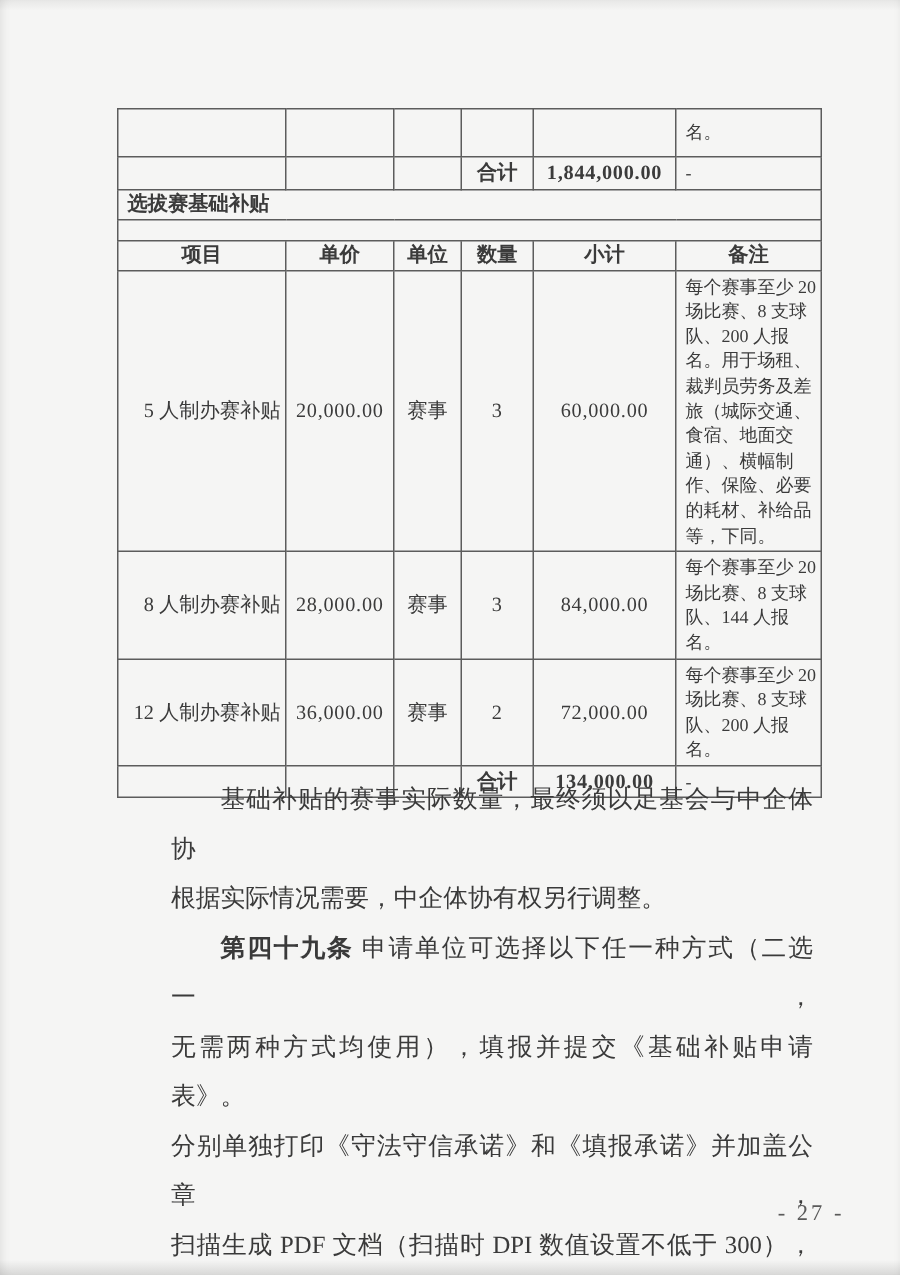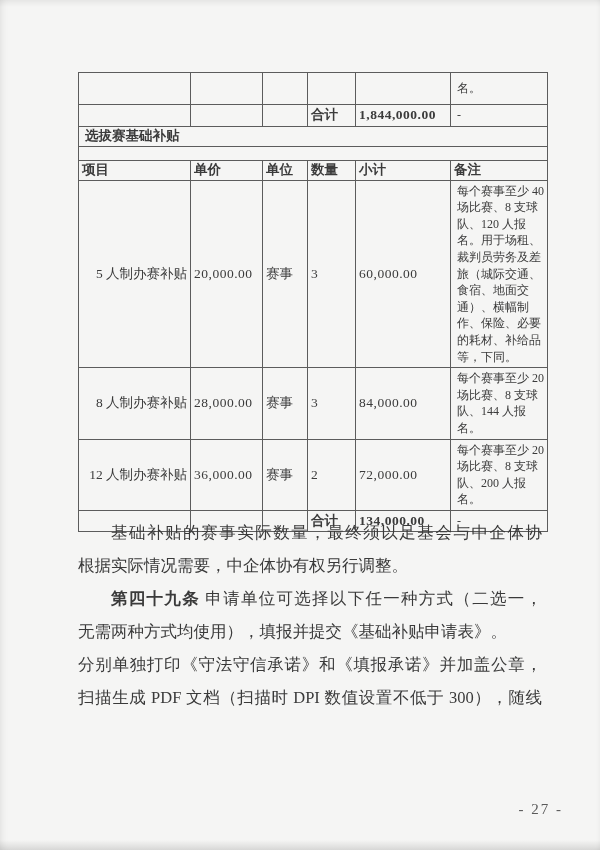--- a/index.html
+++ b/index.html
@@ -14,21 +14,21 @@
     color:#3b3b3b;
   }
   
   .doc-table{
     position:absolute;left:78px;top:72px;width:469px;
     border-collapse:collapse;table-layout:fixed;
   }
   .doc-table td{
     border:1px solid #5c5c5c;
     font-size:13.5px;
-    text-align:left;
+    text-align:center;
     vertical-align:middle;
     padding:0 3px;
     overflow:hidden;
     color:#3b3b3b;
   }
   .doc-table td.bold{font-weight:bold;}
   .doc-table td.num{letter-spacing:.5px;}
   .doc-table td.item{text-align:right;padding-left:8px;}
   .doc-table td.remark{
     text-align:left;font-size:12px;line-height:16.6px;
@@ -38,20 +38,21 @@
     text-align:left;font-weight:bold;padding-left:6px;font-size:13.5px;
   }
   
   .body-text{
     position:absolute;left:78px;top:516px;width:464px;
     font-size:16.5px;line-height:33px;color:#3a3a3a;
   }
   .body-text .line{
     text-align:justify;text-align-last:justify;
     white-space:normal;
+    margin-left:36px;
   }
   .body-text .line.indent{text-indent:33px;}
   .body-text .line.last{text-align-last:left;}
   .body-text b{font-weight:bold;}
   
   .page-number{
     position:absolute;top:801px;left:0;width:515px;
     text-align:right;font-size:15px;color:#5a5a5a;letter-spacing:2px;margin-left:48px;
   }
 </style>
@@ -99,21 +100,21 @@
           <td class="bold">数量</td>
           <td class="bold">小计</td>
           <td class="bold">备注</td>
         </tr>
         <tr style="height: 187px;">
           <td class="item">5 人制办赛补贴</td>
           <td class="num">20,000.00</td>
           <td class="">赛事</td>
           <td class="num">3</td>
           <td class="num">60,000.00</td>
-          <td class="remark">每个赛事至少 40 场比赛、8 支球队、120 人报名。用于场租、裁判员劳务及差旅（城际交通、食宿、地面交通）、横幅制作、保险、必要的耗材、补给品等，下同。</td>
+          <td class="remark">每个赛事至少 20 场比赛、8 支球队、200 人报名。用于场租、裁判员劳务及差旅（城际交通、食宿、地面交通）、横幅制作、保险、必要的耗材、补给品等，下同。</td>
         </tr>
         <tr style="height: 65px;">
           <td class="item">8 人制办赛补贴</td>
           <td class="num">28,000.00</td>
           <td class="">赛事</td>
           <td class="num">3</td>
           <td class="num">84,000.00</td>
           <td class="remark">每个赛事至少 20 场比赛、8 支球队、144 人报名。</td>
         </tr>
         <tr style="height: 65px;">

